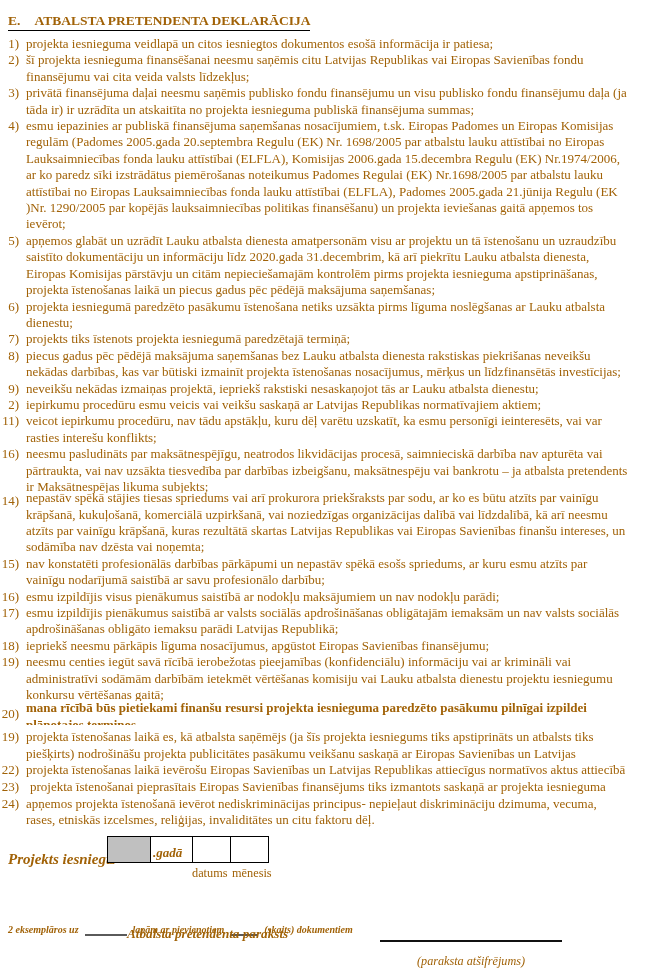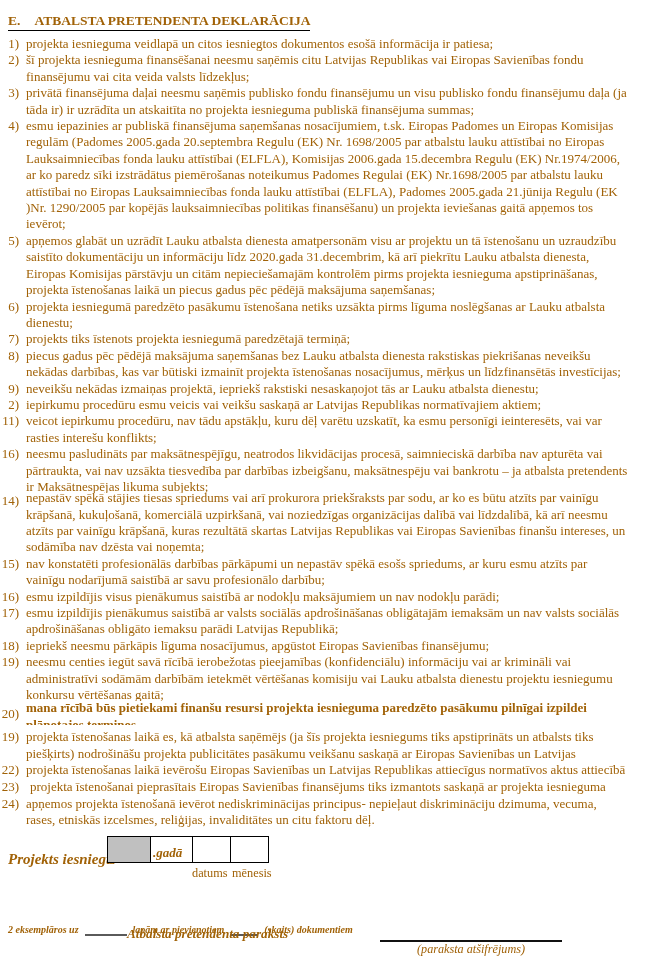--- a/index.html
+++ b/index.html
@@ -152,21 +152,21 @@
   .sig-line {
     display: block;
     width: 182px;
     height: 0;
     border-bottom: 2px solid #111;
     margin-top: 14px;
   }
   .sig-hint {
     font-style: italic;
     font-size: 12.2px;
-    margin-top: 0px;
+    margin-top: 12px;
   }
 </style>
 </head>
 <body>
 
 <div class="page">
 
   <div class="heading">
     <span class="heading-inner">
       <span class="heading-letter">E.</span><span>ATBALSTA PRETENDENTA DEKLARĀCIJA</span>

